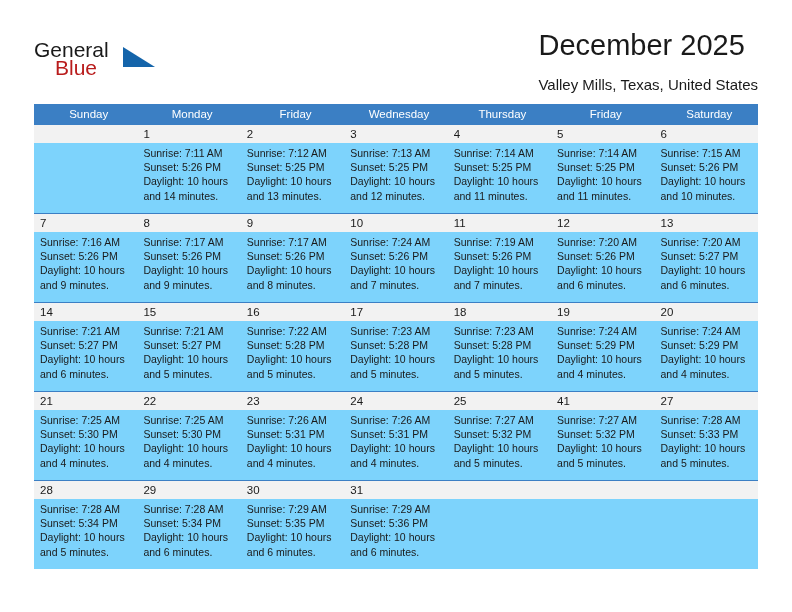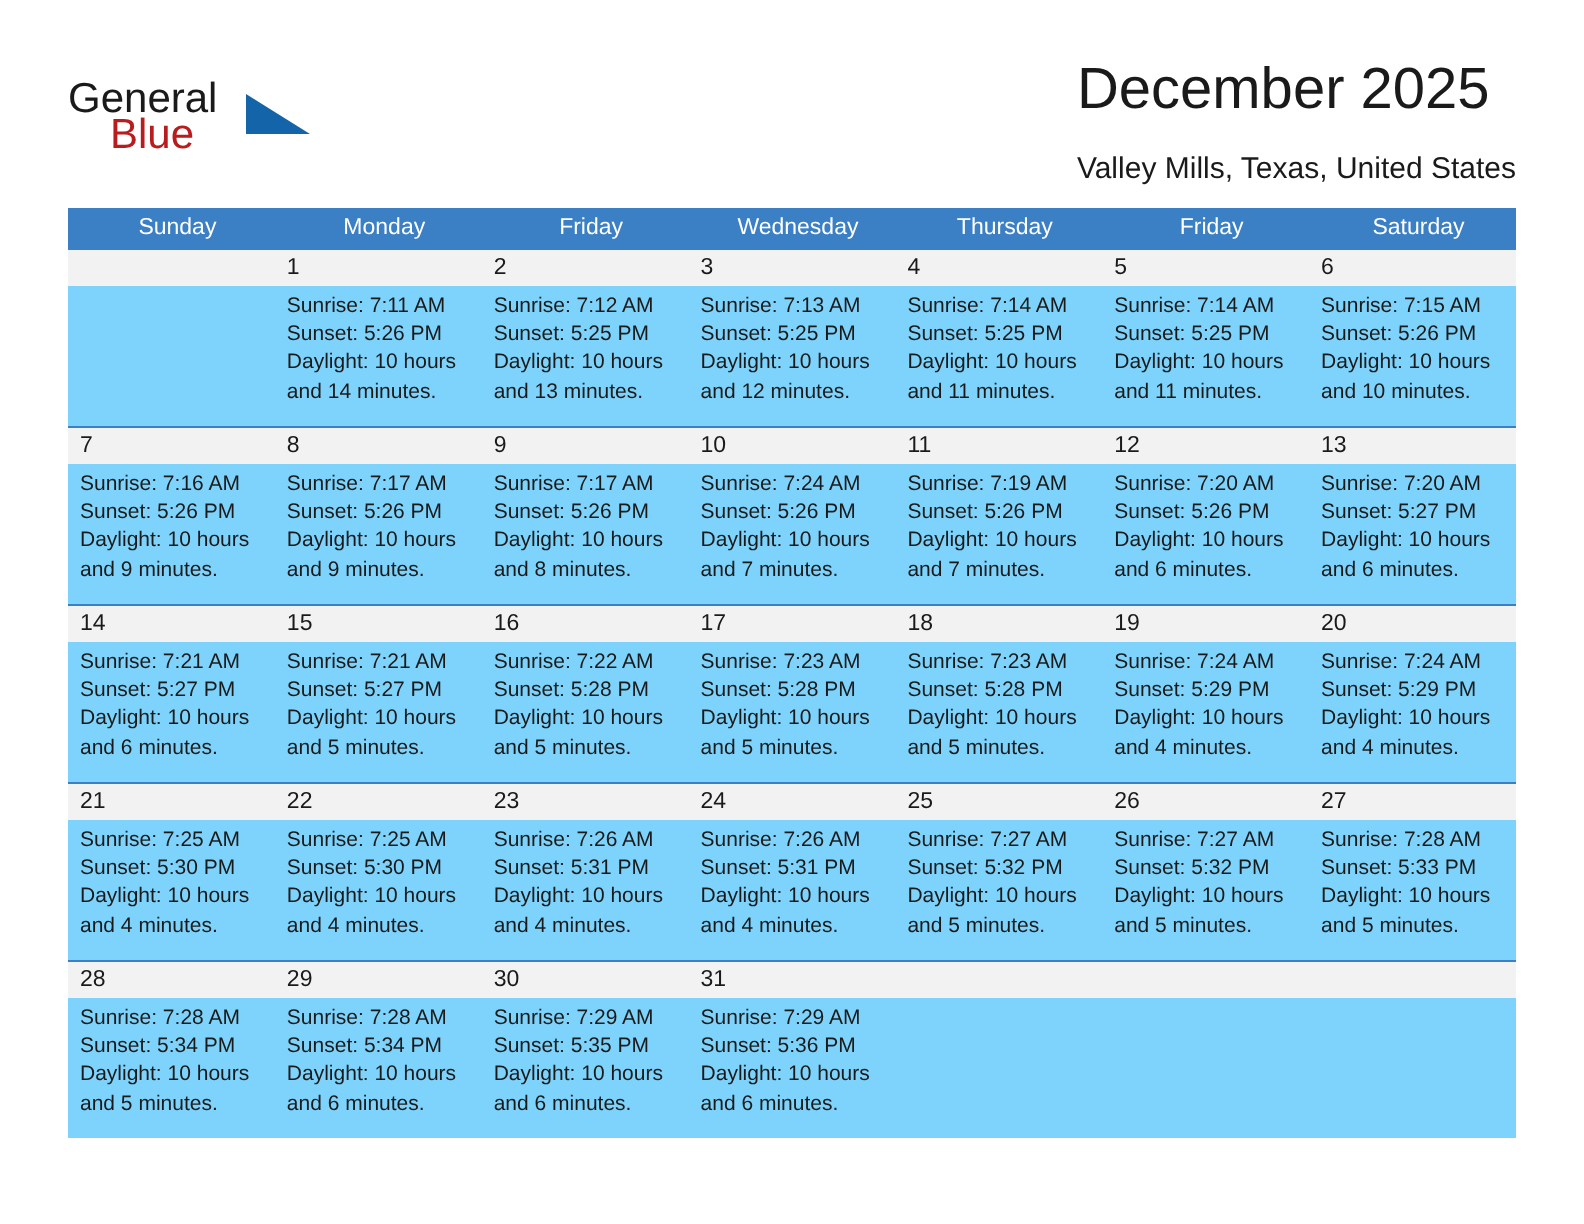--- a/index.html
+++ b/index.html
@@ -325,21 +325,21 @@
             </div>
           </div>
         </div>
         <div class="week">
           <div class="week-numbers">
             <div class="num-cell">21</div>
             <div class="num-cell">22</div>
             <div class="num-cell">23</div>
             <div class="num-cell">24</div>
             <div class="num-cell">25</div>
-            <div class="num-cell">26</div>
+            <div class="num-cell">41</div>
             <div class="num-cell">27</div>
           </div>
           <div class="week-body">
             <div class="info-cell">
               <div class="info-line">Sunrise: 7:25 AM</div>
               <div class="info-line">Sunset: 5:30 PM</div>
               <div class="info-daylight">Daylight: 10 hours and 4 minutes.</div>
             </div>
             <div class="info-cell">
               <div class="info-line">Sunrise: 7:25 AM</div>

